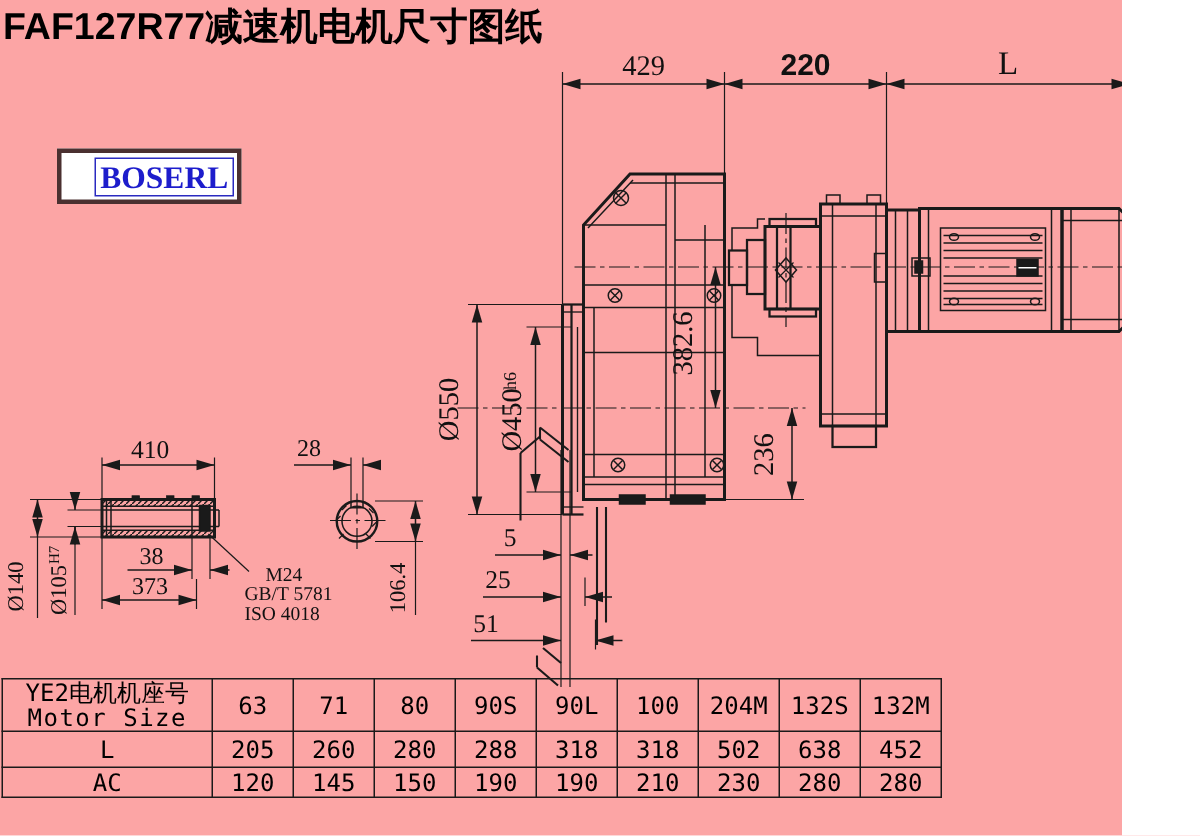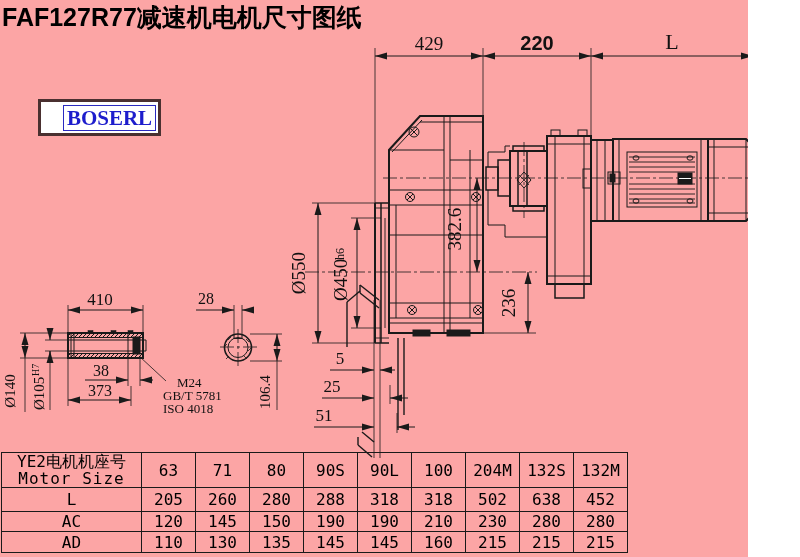--- a/index.html
+++ b/index.html
@@ -368,27 +368,15 @@
       <td>120</td>
       <td>145</td>
       <td>150</td>
       <td>190</td>
       <td>190</td>
       <td>210</td>
       <td>230</td>
       <td>280</td>
       <td>280</td>
     </tr>
-    <tr class="r-ad">
-      <td>AD</td>
-      <td>110</td>
-      <td>130</td>
-      <td>135</td>
-      <td>145</td>
-      <td>145</td>
-      <td>160</td>
-      <td>215</td>
-      <td>215</td>
-      <td>215</td>
-    </tr>
   </tbody>
     </table>
 </div>
 
 </body></html>

